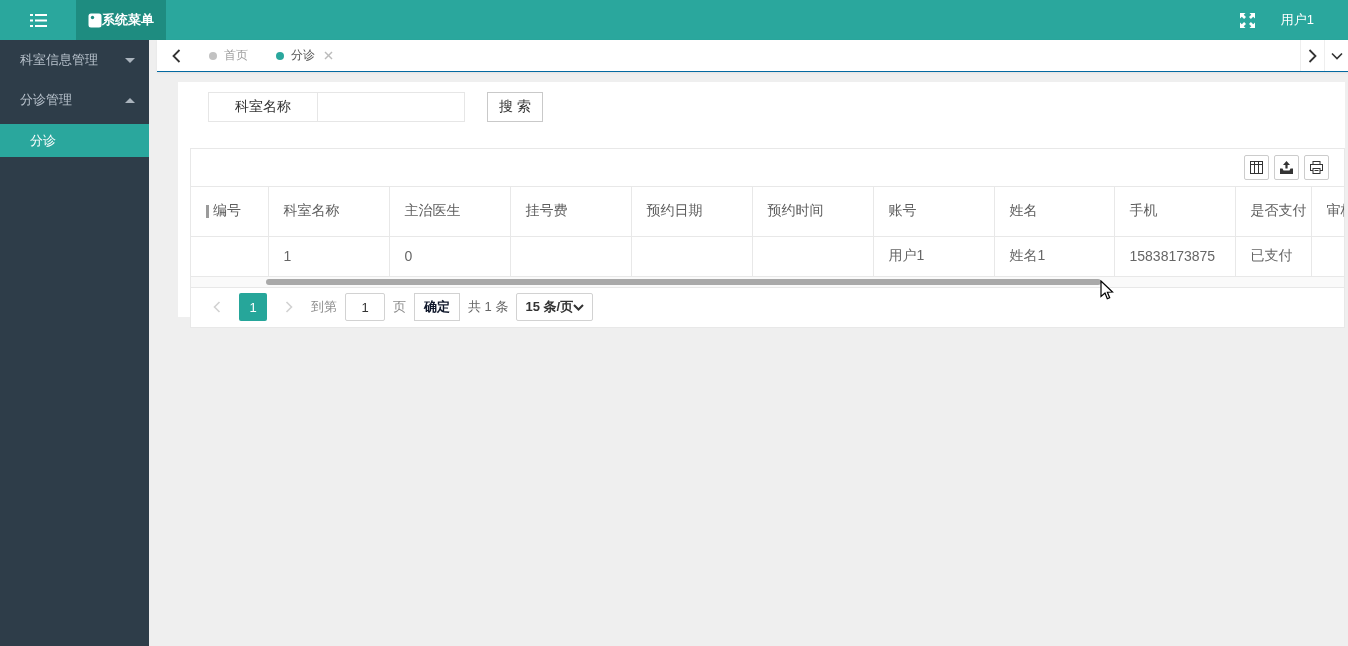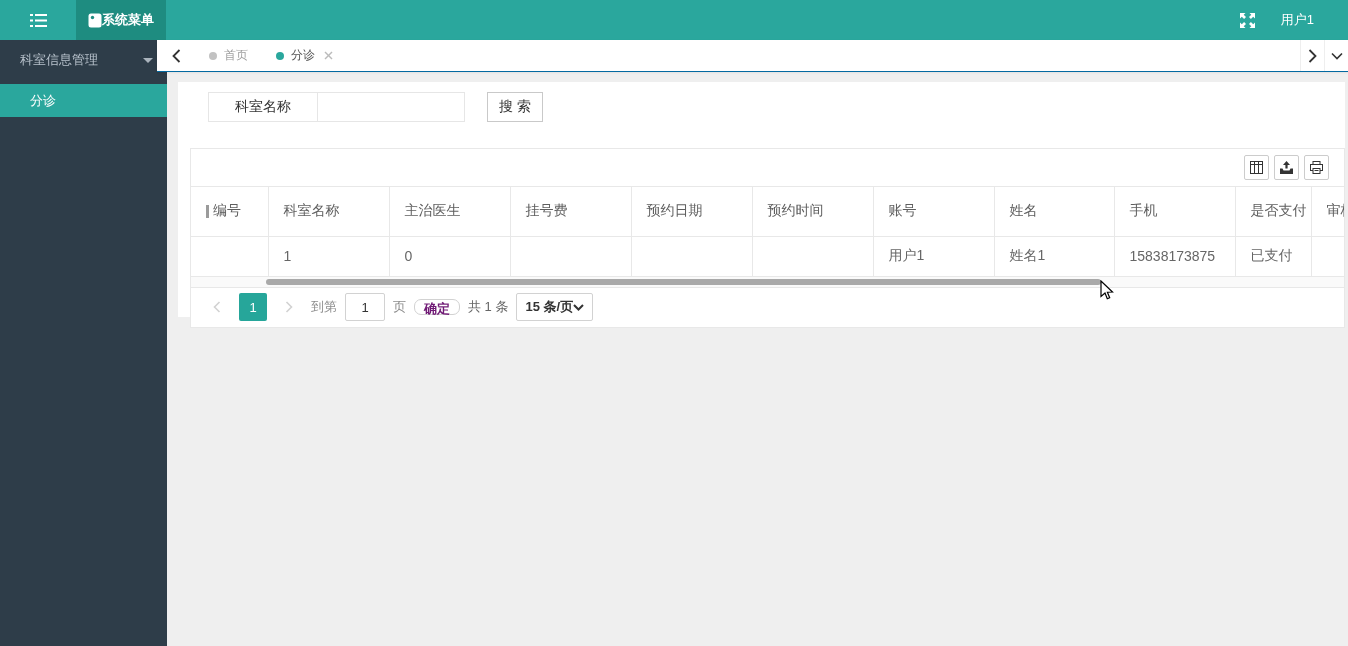--- a/index.html
+++ b/index.html
@@ -16,21 +16,21 @@
   .logo-block svg{flex:0 0 auto;}
   .app-title{color:#fff;font-size:17px;font-weight:bold;margin-left:8px;letter-spacing:1px;white-space:nowrap;}
   .topbar{flex:1;background:var(--accent);display:flex;align-items:stretch;color:#fff;}
   .hamburger-btn{width:76px;display:flex;align-items:center;justify-content:center;cursor:pointer;}
   .menu-tab{width:90px;background:var(--accent-dark);display:flex;align-items:center;justify-content:center;font-size:13px;font-weight:bold;cursor:pointer;}
   .topbar-spacer{flex:1;}
   .fullscreen-btn{width:46px;display:flex;align-items:center;justify-content:center;cursor:pointer;}
   .user-name{display:flex;align-items:center;padding:0 34px 0 10px;font-size:13px;cursor:pointer;}
 
   
-  .sidebar{position:absolute;top:40px;left:0;bottom:0;width:167px;background:var(--sidebar-bg);}
+  .sidebar{position:absolute;top:40px;left:0;bottom:0;width:149px;background:var(--sidebar-bg);}
   .side-item{position:relative;height:40px;display:flex;align-items:center;padding:0 20px;color:#B8C2CC;font-size:13px;cursor:pointer;}
   .caret{position:absolute;right:14px;width:0;height:0;border-left:5px solid transparent;border-right:5px solid transparent;}
   .caret.down{border-top:5px solid #AAB4BD;}
   .caret.up{border-bottom:5px solid #AAB4BD;}
   .side-subitem{margin-top:4px;height:33px;display:flex;align-items:center;padding-left:30px;background:var(--accent);color:#fff;font-size:13px;cursor:pointer;}
 
   
   .main{margin-left:157px;}
   .tabbar{position:relative;height:32px;background:#fff;display:flex;align-items:stretch;border-bottom:1px solid #0369a1;box-shadow:0 1px 2px rgba(0,0,0,0.06);}
   .tab-nav-btn{width:38px;display:flex;align-items:center;justify-content:center;cursor:pointer;color:#333;}
@@ -63,21 +63,21 @@
 
   .hscroll{position:relative;height:10px;background:#FAFAFA;}
   .hscroll .thumb{position:absolute;top:2px;left:75px;width:835px;height:6px;background:var(--scrollbar-thumb);border-radius:3px;cursor:pointer;}
 
   
   .pager{height:40px;display:flex;align-items:center;gap:8px;padding-left:12px;font-size:13px;color:#666;}
   .pg-arrow{width:28px;height:28px;display:flex;align-items:center;justify-content:center;color:#D2D2D2;cursor:pointer;}
   .pg-current{width:28px;height:28px;display:flex;align-items:center;justify-content:center;background:var(--pagination-active);color:#fff;border-radius:2px;font-size:13px;cursor:pointer;}
   .pg-text{color:#8D8D8D;}
   .pg-input{width:40px;height:28px;border:1px solid #D2D2D2;text-align:center;font-size:13px;color:#333;outline:none;border-radius:2px;}
-  .pg-confirm{height:16px;padding:0 9px;border:1px solid #D2D2D2;background:#fff;border-radius:7px;font-size:13px;font-weight:bold;color:#701a75;cursor:pointer;}
+  .pg-confirm{height:28px;padding:0 9px;border:1px solid #D2D2D2;background:#fff;border-radius:0;font-size:13px;font-weight:bold;color:#0f172a;cursor:pointer;}
   .pg-total{color:#666;}
   .pg-select{height:28px;border:1px solid #D2D2D2;border-radius:2px;display:flex;align-items:center;gap:0;padding:0 8px;font-size:13px;color:#333;background:#fff;cursor:pointer;font-weight:bold;}
 
   
   .cursor{position:absolute;left:1100px;top:280px;pointer-events:none;}
 </style>
 </head>
 <body>
 
 <div id="screen">
@@ -111,20 +111,24 @@
         </svg>
       </div>
       <div class="user-name">用户1</div>
     </div>
   </div>
 
   <div class="sidebar">
     <div class="side-item">
       <span>科室信息管理</span>
       <span class="caret down"></span>
+    </div>
+    <div class="side-item">
+      <span>分诊管理</span>
+      <span class="caret up"></span>
     </div>
     <div class="side-subitem">分诊</div>
   </div>
 
   <div class="main">
     <div class="tabbar">
       <div class="tab-nav-btn">
         <svg width="9" height="14" viewBox="0 0 9 14">
           <polyline points="7.5,1 1.5,7 7.5,13" fill="none" stroke="#333" stroke-width="1.8"></polyline>
         </svg>

